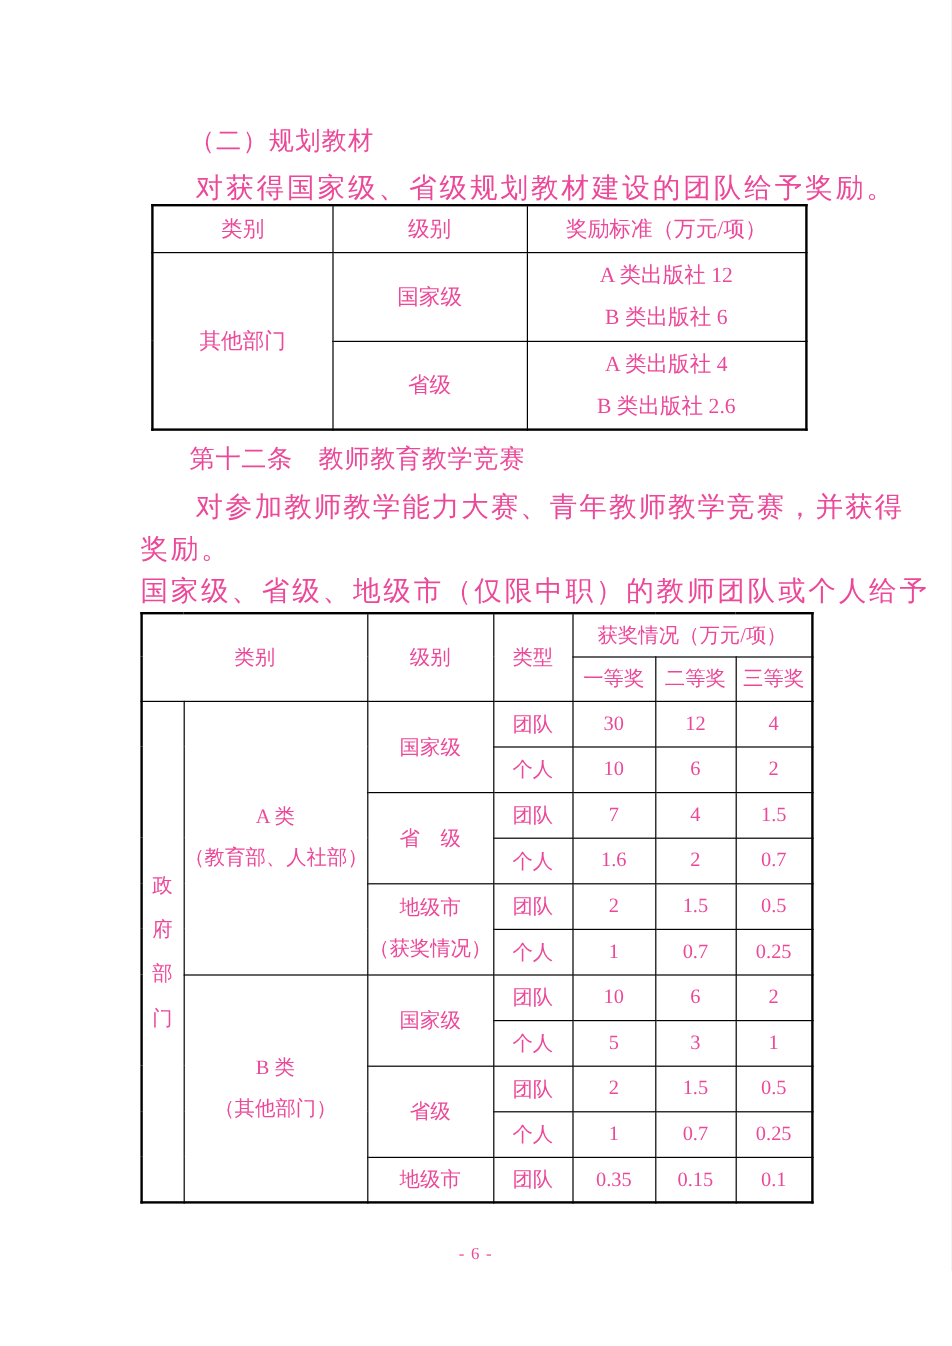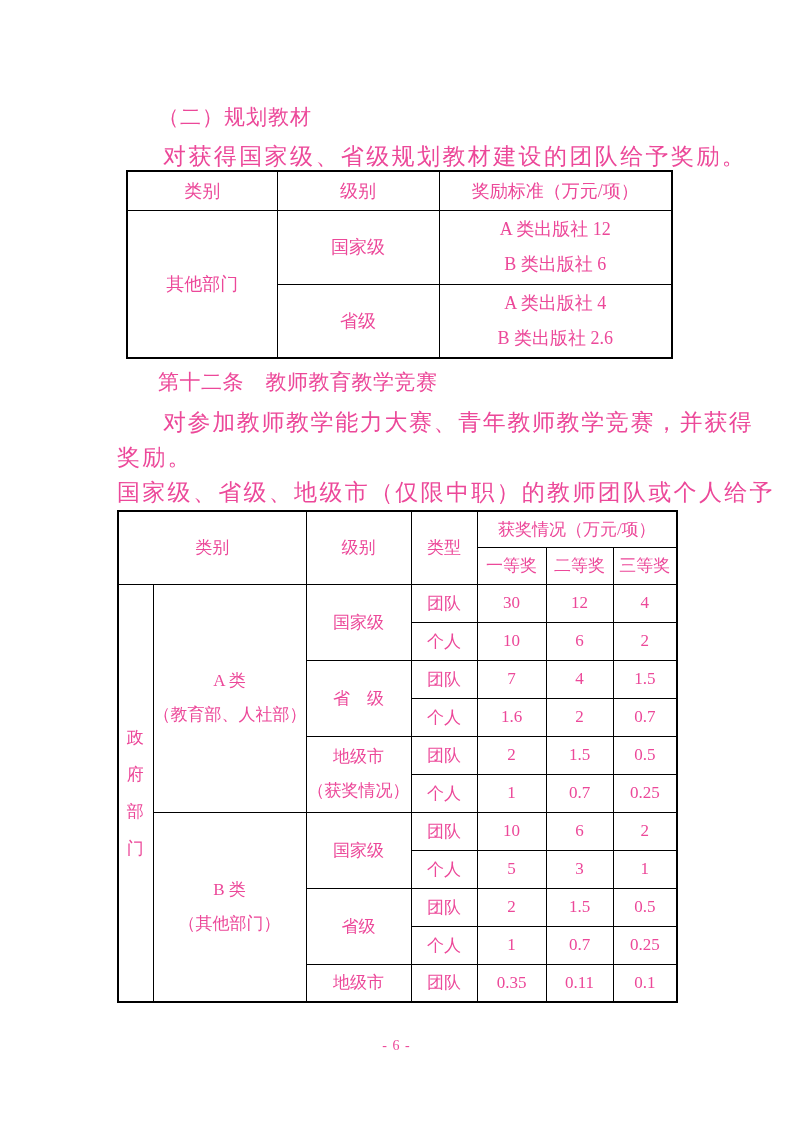--- a/index.html
+++ b/index.html
@@ -218,21 +218,21 @@
     <tr class="brow">
       <td>个人</td>
       <td>1</td>
       <td>0.7</td>
       <td>0.25</td>
     </tr>
     <tr class="brow">
       <td>地级市</td>
       <td>团队</td>
       <td>0.35</td>
-      <td>0.11</td>
+      <td>0.15</td>
       <td>0.1</td>
     </tr>
   </tbody>
     </table>
 
   <div class="abs footer-pagenum">- 6 -</div>
 
 </div>
 
 </body></html>

